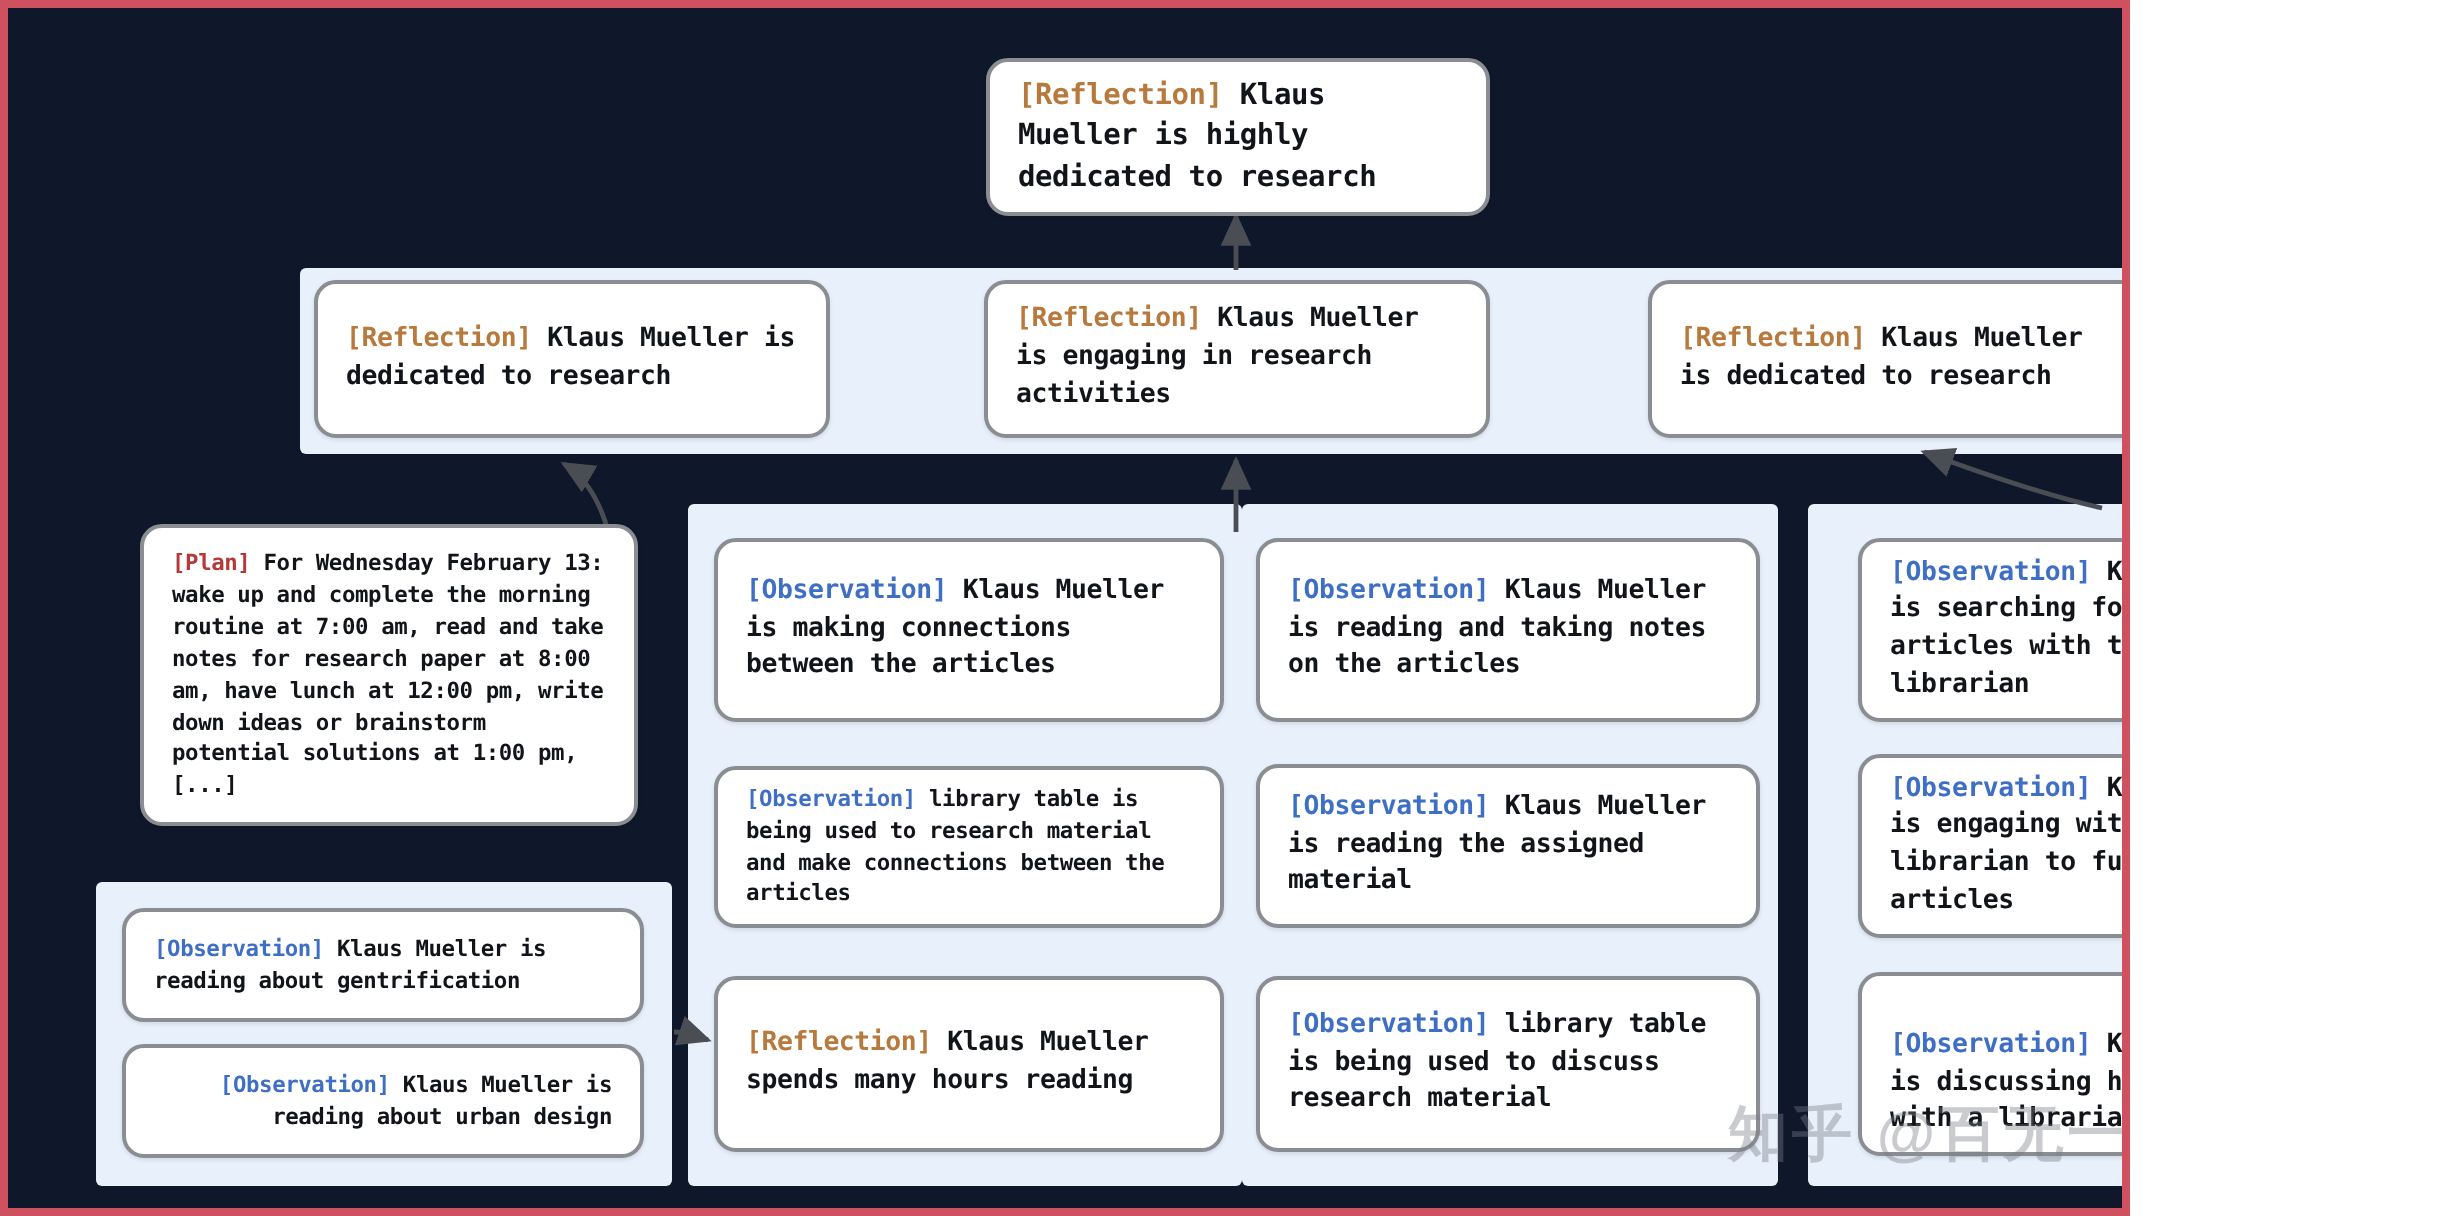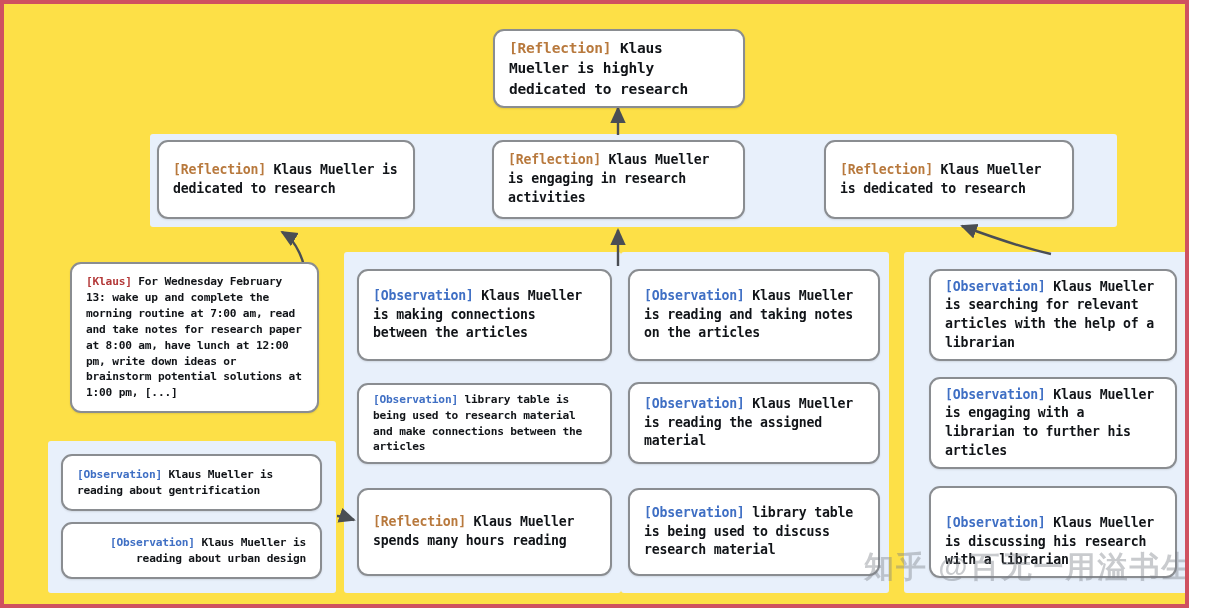--- a/index.html
+++ b/index.html
@@ -5,23 +5,23 @@
   html, body {
     margin: 0;
     padding: 0;
     background: #ffffff;
   }
   body {
     font-family: "DejaVu Sans Mono", monospace;
   }
   #canvas {
     position: relative;
-    width: 1189px;
+    width: 1065px;
     height: 608px;
-    background: #fde047;
+    background: #0f172a;
     box-sizing: border-box;
     border: 4px solid #cf5160;
     overflow: hidden;
   }
   .panel {
     position: absolute;
     background: #e8f0fb;
     border-radius: 3px;
   }
   .node {
@@ -107,21 +107,21 @@
     <div class="txt fs13"><span class="tag-reflection">[Reflection]</span><span> Klaus Mueller is dedicated to research</span></div>
   </div>
   <div class="node" style="left:488px; top:136px; width:253px; height:79px;">
     <div class="txt fs13"><span class="tag-reflection">[Reflection]</span><span> Klaus Mueller is engaging in research activities</span></div>
   </div>
   <div class="node" style="left:820px; top:136px; width:250px; height:79px;">
     <div class="txt fs13"><span class="tag-reflection">[Reflection]</span><span> Klaus Mueller is dedicated to research</span></div>
   </div>
 
   <div class="node" style="left:66px; top:258px; width:249px; height:151px; align-items:flex-start; padding-top:10px;">
-    <div class="txt fs11"><span class="tag-plan">[Klaus]</span><span> For Wednesday February 13: wake up and complete the morning routine at 7:00 am, read and take notes for research paper at 8:00 am, have lunch at 12:00 pm, write down ideas or brainstorm potential solutions at 1:00 pm, [...]</span></div>
+    <div class="txt fs11"><span class="tag-plan">[Plan]</span><span> For Wednesday February 13: wake up and complete the morning routine at 7:00 am, read and take notes for research paper at 8:00 am, have lunch at 12:00 pm, write down ideas or brainstorm potential solutions at 1:00 pm, [...]</span></div>
   </div>
 
   <div class="node" style="left:57px; top:450px; width:261px; height:57px;">
     <div class="txt fs11"><span class="tag-observation">[Observation]</span><span> Klaus Mueller is reading about gentrification</span></div>
   </div>
   <div class="node" style="left:57px; top:518px; width:261px; height:57px;text-align:right;">
     <div class="txt fs11"><span class="tag-observation">[Observation]</span><span> Klaus Mueller is reading about urban design</span></div>
   </div>
 
   <div class="node" style="left:353px; top:265px; width:255px; height:92px;">

